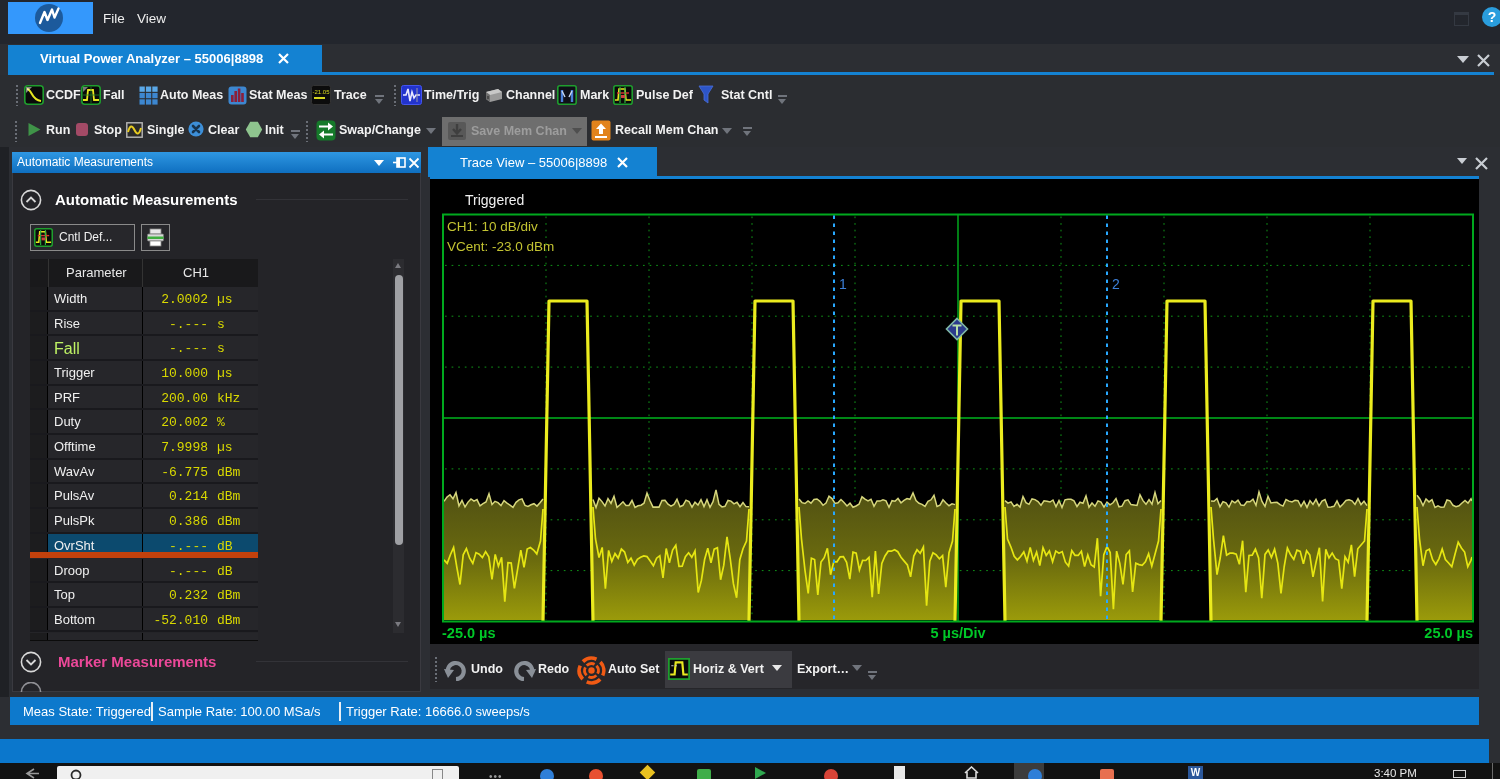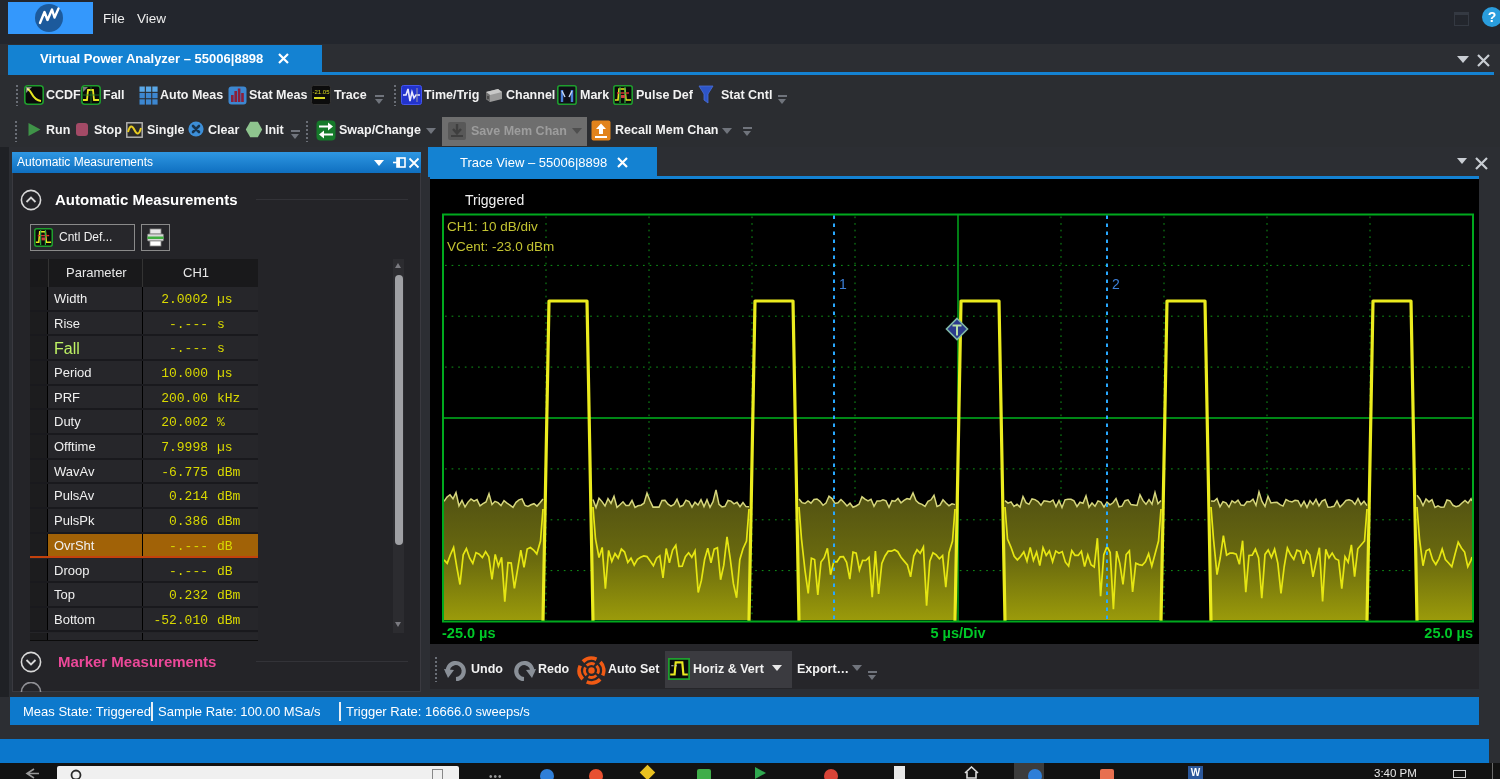--- a/index.html
+++ b/index.html
@@ -211,21 +211,21 @@
 <div class="abs" style="left:30px;top:336.4px;width:228px;height:24.68px;border-bottom:2px solid #19191d;box-sizing:border-box;background:#26262a">
 <span class="abs" style="left:0;top:0;width:18px;height:100%;background:#1c1c1e;border-right:1px solid #000;box-sizing:border-box"></span>
 <span class="abs" style="left:112px;top:0;width:1px;height:100%;background:#000"></span>
 <span class="abs" style="left:24px;top:4px;color:#bef264;font-size:16px">Fall</span>
 <span class="abs mono" style="right:50px;top:5px">-.---</span>
 <span class="abs mono" style="left:187px;top:5px">s</span>
 </div>
 <div class="abs" style="left:30px;top:361.0px;width:228px;height:24.68px;border-bottom:2px solid #19191d;box-sizing:border-box;background:#26262a">
 <span class="abs" style="left:0;top:0;width:18px;height:100%;background:#1c1c1e;border-right:1px solid #000;box-sizing:border-box"></span>
 <span class="abs" style="left:112px;top:0;width:1px;height:100%;background:#000"></span>
-<span class="abs" style="left:24px;top:4px;color:#f0f0f0;font-size:13px">Period</span>
+<span class="abs" style="left:24px;top:4px;color:#f0f0f0;font-size:13px">Trigger</span>
 <span class="abs mono" style="right:50px;top:5px">10.000</span>
 <span class="abs mono" style="left:187px;top:5px">µs</span>
 </div>
 <div class="abs" style="left:30px;top:385.7px;width:228px;height:24.68px;border-bottom:2px solid #19191d;box-sizing:border-box;background:#26262a">
 <span class="abs" style="left:0;top:0;width:18px;height:100%;background:#1c1c1e;border-right:1px solid #000;box-sizing:border-box"></span>
 <span class="abs" style="left:112px;top:0;width:1px;height:100%;background:#000"></span>
 <span class="abs" style="left:24px;top:4px;color:#f0f0f0;font-size:13px">PRF</span>
 <span class="abs mono" style="right:50px;top:5px">200.00</span>
 <span class="abs mono" style="left:187px;top:5px">kHz</span>
 </div>
@@ -257,21 +257,21 @@
 <span class="abs mono" style="right:50px;top:5px">0.214</span>
 <span class="abs mono" style="left:187px;top:5px">dBm</span>
 </div>
 <div class="abs" style="left:30px;top:509.1px;width:228px;height:24.68px;border-bottom:2px solid #19191d;box-sizing:border-box;background:#26262a">
 <span class="abs" style="left:0;top:0;width:18px;height:100%;background:#1c1c1e;border-right:1px solid #000;box-sizing:border-box"></span>
 <span class="abs" style="left:112px;top:0;width:1px;height:100%;background:#000"></span>
 <span class="abs" style="left:24px;top:4px;color:#f0f0f0;font-size:13px">PulsPk</span>
 <span class="abs mono" style="right:50px;top:5px">0.386</span>
 <span class="abs mono" style="left:187px;top:5px">dBm</span>
 </div>
-<div class="abs" style="left:30px;top:533.8px;width:228px;height:24.68px;border-bottom:2px solid #c2410c;box-sizing:border-box;background:#a16207">
+<div class="abs" style="left:30px;top:533.8px;width:228px;height:24.68px;border-bottom:6px solid #c2410c;box-sizing:border-box;background:#0c4a6e">
 <span class="abs" style="left:0;top:0;width:18px;height:100%;background:#1c1c1e;border-right:1px solid #000;box-sizing:border-box"></span>
 <span class="abs" style="left:112px;top:0;width:1px;height:100%;background:#000"></span>
 <span class="abs" style="left:24px;top:4px;color:#f0f0f0;font-size:13px">OvrSht</span>
 <span class="abs mono" style="right:50px;top:5px">-.---</span>
 <span class="abs mono" style="left:187px;top:5px">dB</span>
 </div>
 <div class="abs" style="left:30px;top:558.5px;width:228px;height:24.68px;border-bottom:2px solid #19191d;box-sizing:border-box;background:#26262a">
 <span class="abs" style="left:0;top:0;width:18px;height:100%;background:#1c1c1e;border-right:1px solid #000;box-sizing:border-box"></span>
 <span class="abs" style="left:112px;top:0;width:1px;height:100%;background:#000"></span>
 <span class="abs" style="left:24px;top:4px;color:#f0f0f0;font-size:13px">Droop</span>

